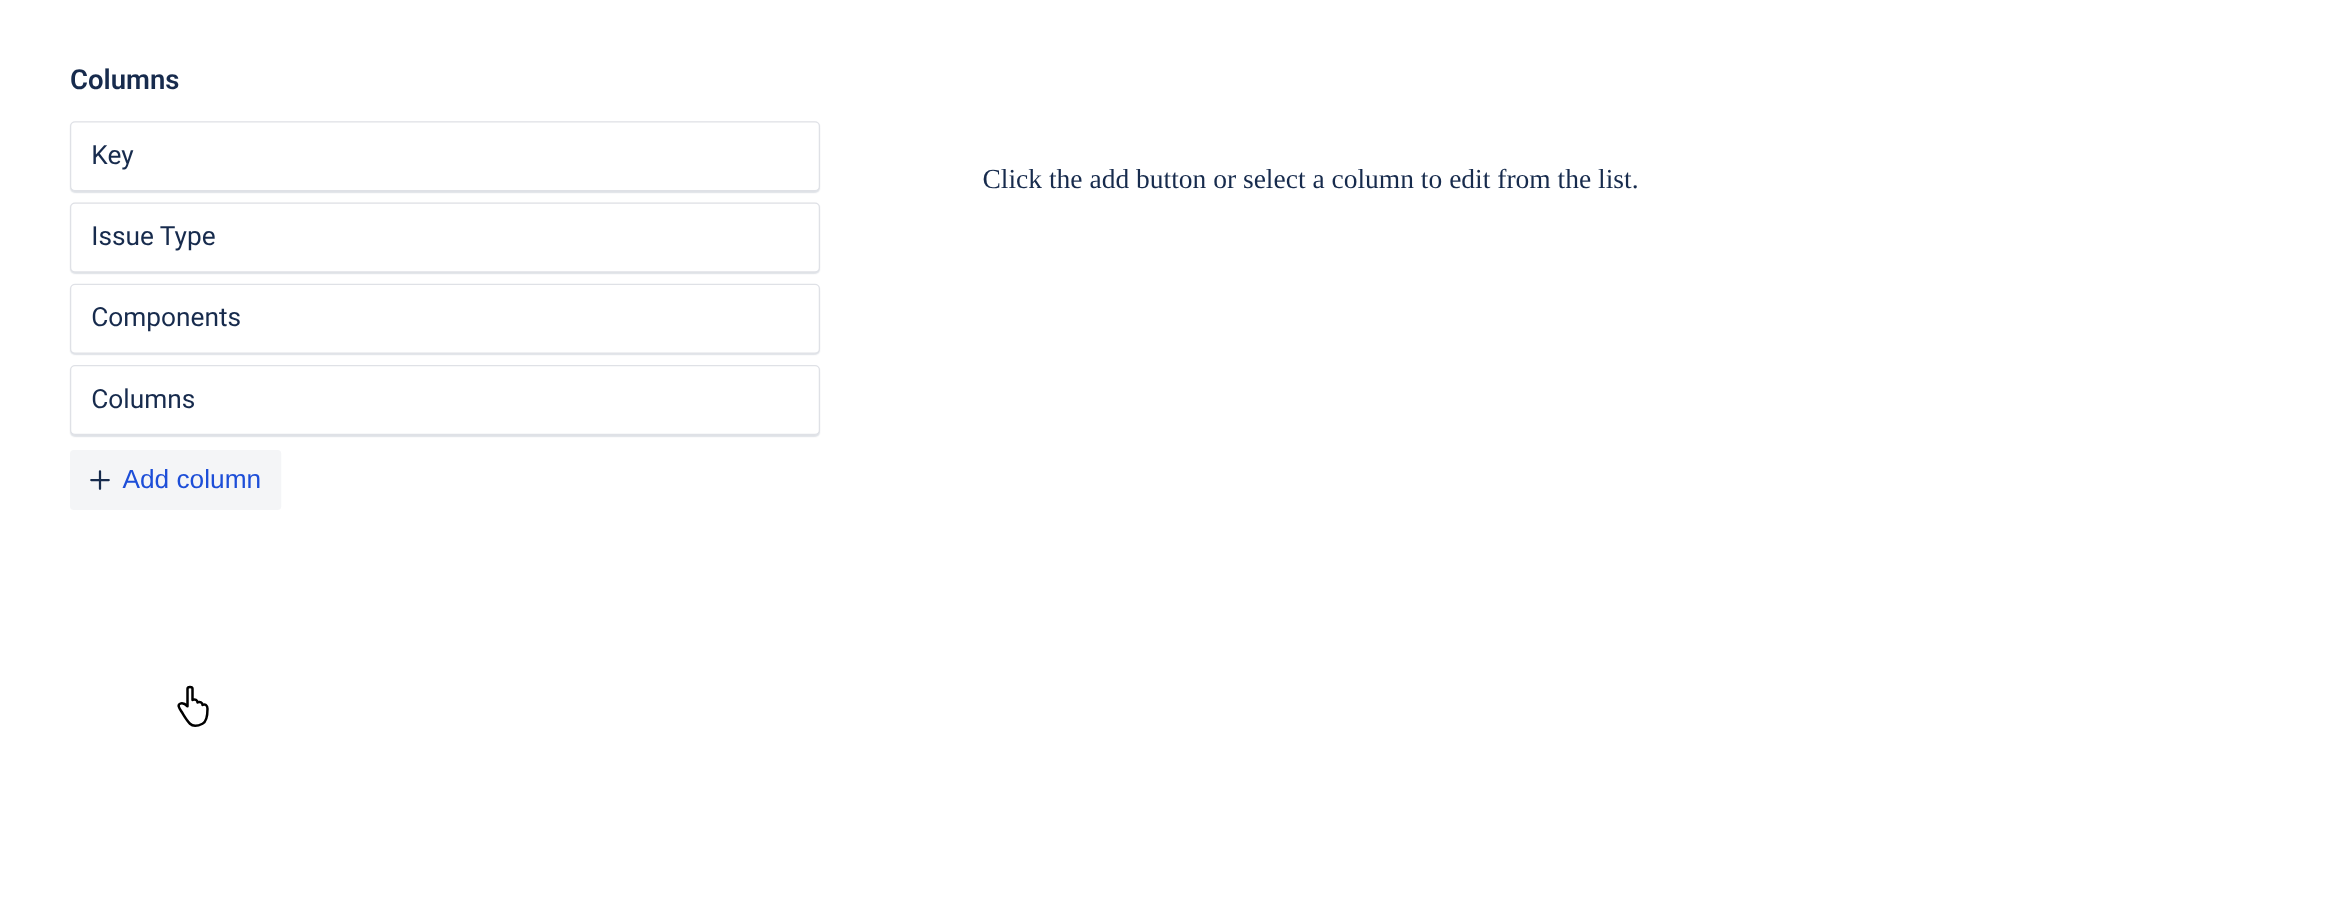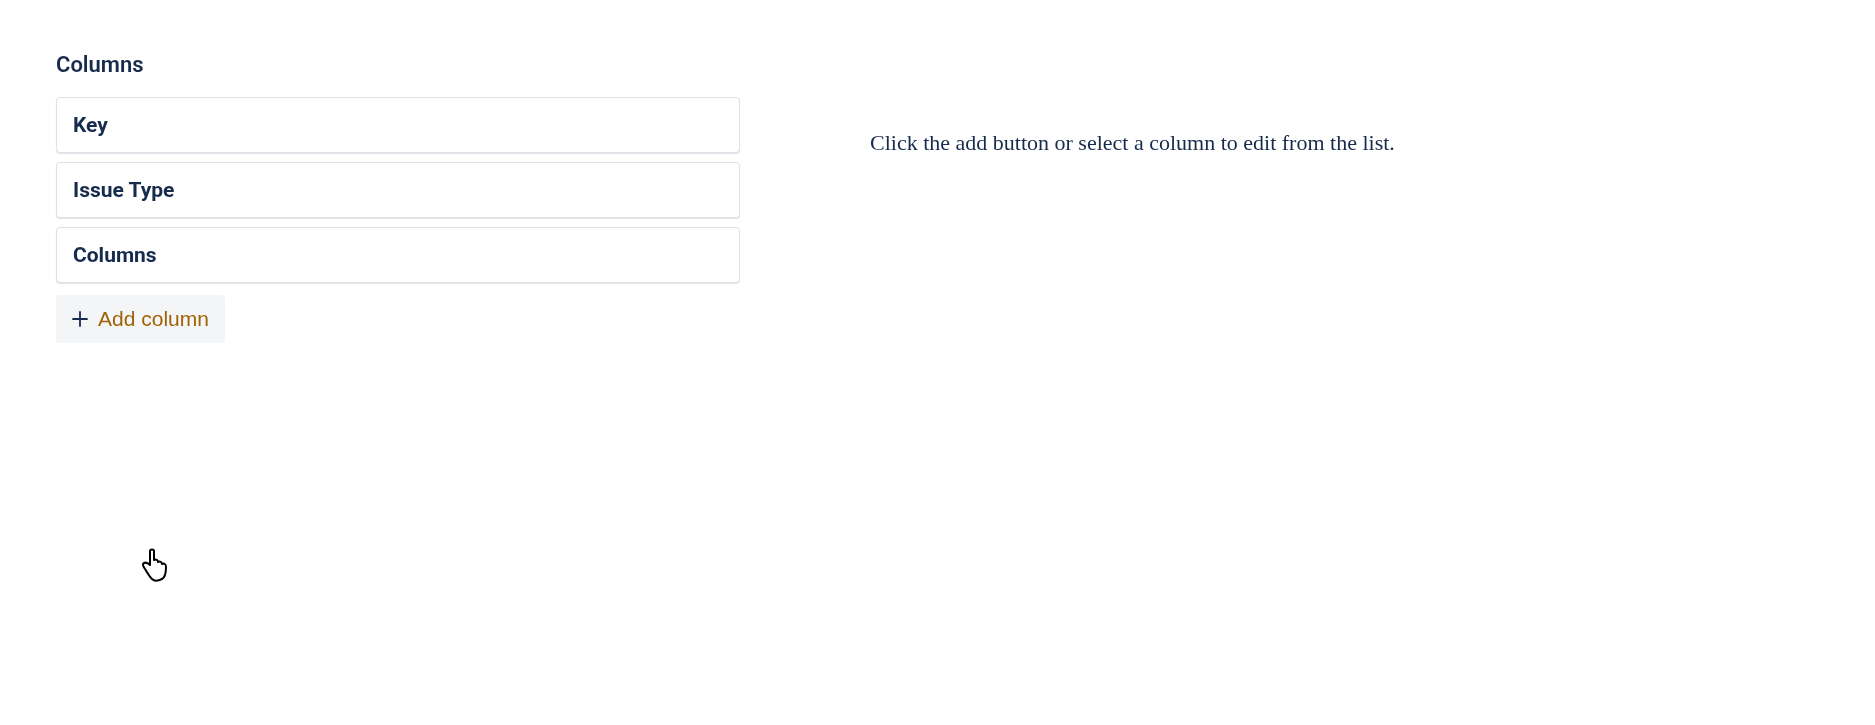--- a/index.html
+++ b/index.html
@@ -13,34 +13,33 @@
       width: 1875px;
       height: 725px;
       position: relative;
     }
     .container {
       display: flex;
       padding: 52px 56px 0 56px;
       gap: 130px;
     }
     .left-pane {
-      width: 684px;
+      width: 600px;
       flex-shrink: 0;
     }
     .section-heading {
       font-size: 22px;
       font-weight: 600;
       color: #172b4d;
       margin-bottom: 20px;
     }
     .column-list {
       display: flex;
       flex-direction: column;
       gap: 9px;
-      font-weight: bold;
     }
     .column-item {
       background: #ffffff;
       border: 1px solid #dfe1e6;
       border-radius: 4px;
       padding: 15px 16px;
       font-size: 21px;
       color: #172b4d;
       cursor: pointer;
       text-align: left;
@@ -48,21 +47,21 @@
     }
     .add-column-button {
       display: inline-flex;
       align-items: center;
       gap: 8px;
       background: #f4f5f7;
       border: none;
       border-radius: 3px;
       padding: 12px 16px 12px 14px;
       font-size: 21px;
-      color: #a16207;
+      color: #1d4ed8;
       cursor: pointer;
       margin-top: 12px;
       font-weight: 400;
     }
     .add-column-button .plus-icon {
       display: inline-flex;
       align-items: center;
       justify-content: center;
     }
     .right-pane {
@@ -83,20 +82,21 @@
   </style>
 </head>
 <body>
 
 <div class="container">
   <div class="left-pane">
     <div class="section-heading">Columns</div>
     <div class="column-list">
       <div class="column-item">Key</div>
       <div class="column-item">Issue Type</div>
+      <div class="column-item">Components</div>
       <div class="column-item">Columns</div>
     </div>
     <button class="add-column-button">
       <span class="plus-icon">
         <svg width="20" height="20" viewBox="0 0 20 20" fill="none">
           <path d="M10 3v14M3 10h14" stroke="#172b4d" stroke-width="1.8" stroke-linecap="round"></path>
         </svg>
       </span>
       <span>Add column</span>
     </button>

